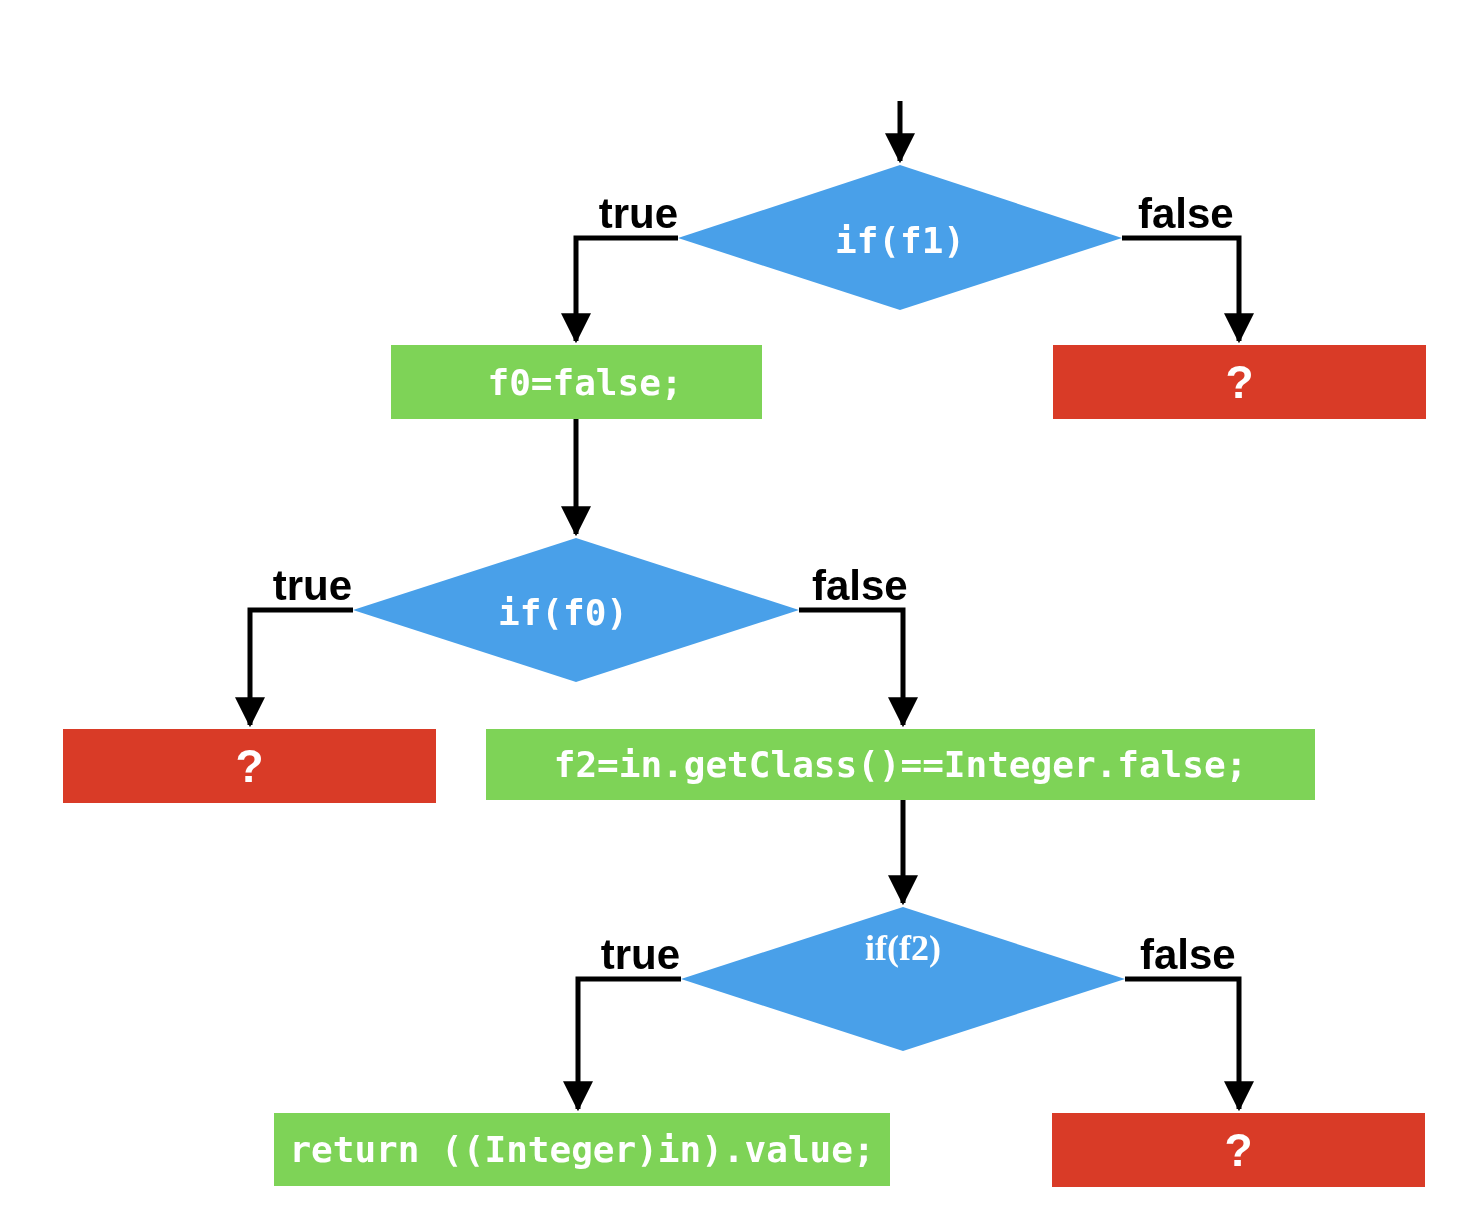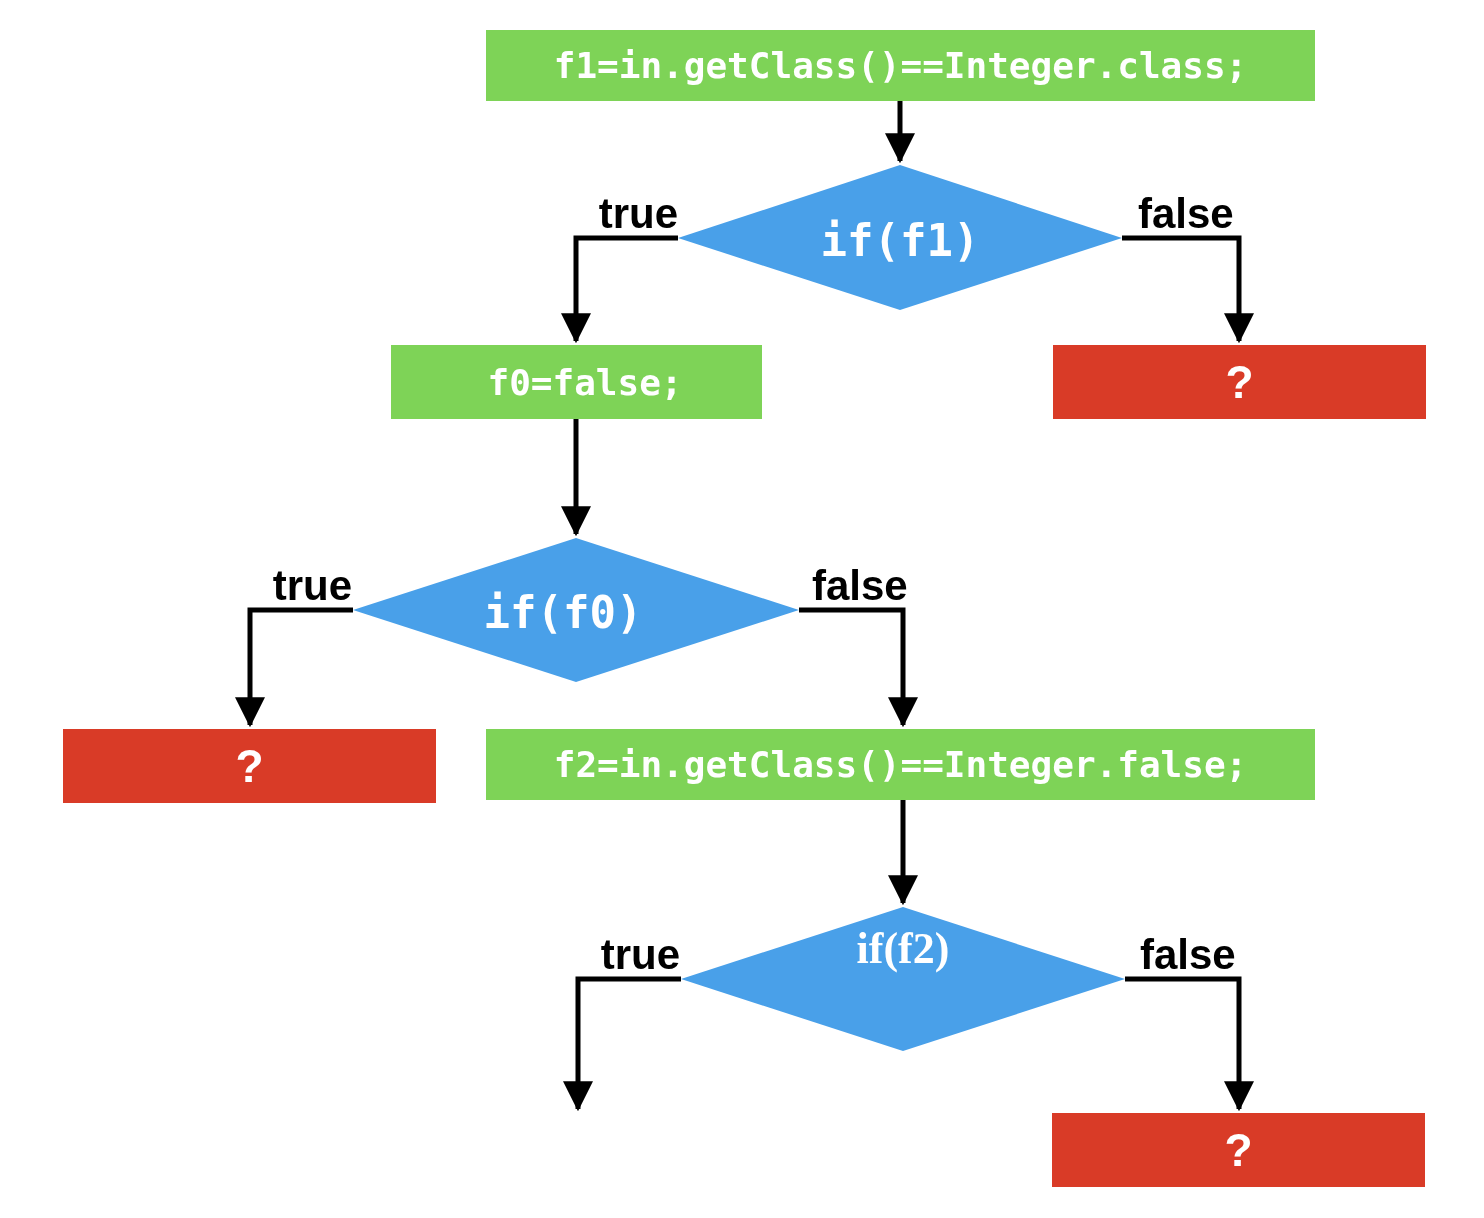--- a/index.html
+++ b/index.html
@@ -41,21 +41,21 @@
     font-family: "Liberation Sans", sans-serif;
     font-weight: bold;
     font-size: 46px;
   }
   .diamond-label {
     position: absolute;
     transform: translate(-50%, -50%);
     color: #ffffff;
     font-family: "DejaVu Sans Mono", monospace;
     font-weight: bold;
-    font-size: 44px;
+    font-size: 36px;
     white-space: nowrap;
   }
   .branch-label {
     position: absolute;
     color: #000000;
     font-family: "Liberation Sans", sans-serif;
     font-weight: bold;
     font-size: 42px;
     line-height: 1;
     white-space: nowrap;
@@ -82,30 +82,30 @@
     <path d="M799,610 H903 V725" fill="none" stroke="#000000" stroke-width="5" marker-end="url(#arrowhead)"></path>
     <path d="M903,800 V903" fill="none" stroke="#000000" stroke-width="5" marker-end="url(#arrowhead)"></path>
     <path d="M681,979 H578 V1109" fill="none" stroke="#000000" stroke-width="5" marker-end="url(#arrowhead)"></path>
     <path d="M1125,979 H1239 V1109" fill="none" stroke="#000000" stroke-width="5" marker-end="url(#arrowhead)"></path>
 
     <polygon points="900,165 1122,238 900,310 678,238" fill="#49A0E9"></polygon>
     <polygon points="576,538 799,610 576,682 353,610" fill="#49A0E9"></polygon>
     <polygon points="903,907 1125,979 903,1051 681,979" fill="#49A0E9"></polygon>
   </svg>
 
-  <div class="node process" style="left:486px; top:30px; width:829px; height:71px;">f1=in.getClass()==Integer.class;</div>
 
   <div class="node process" style="left:391px; top:345px; width:371px; height:74px;padding-left:17px;">f0=false;</div>
 
   <div class="node unknown" style="left:1053px; top:345px; width:373px; height:74px;">?</div>
 
   <div class="node unknown" style="left:63px; top:729px; width:373px; height:74px;">?</div>
 
   <div class="node process" style="left:486px; top:729px; width:829px; height:71px;">f2=in.getClass()==Integer.false;</div>
 
+  <div class="node process" style="left:274px; top:1113px; width:616px; height:73px;">return ((Integer)in).value;</div>
 
   <div class="node unknown" style="left:1052px; top:1113px; width:373px; height:74px;">?</div>
 
   <div class="diamond-label" style="left:900px; top:240px;">if(f1)</div>
   <div class="diamond-label" style="left:563px; top:612px;">if(f0)</div>
   <div class="diamond-label" style="left:903px; top:948px;font-family:Liberation Serif, serif;">if(f2)</div>
 
   <div class="branch-label" style="right:806px; bottom:983px;">true</div>
   <div class="branch-label" style="left:1138px; bottom:983px;">false</div>
 

